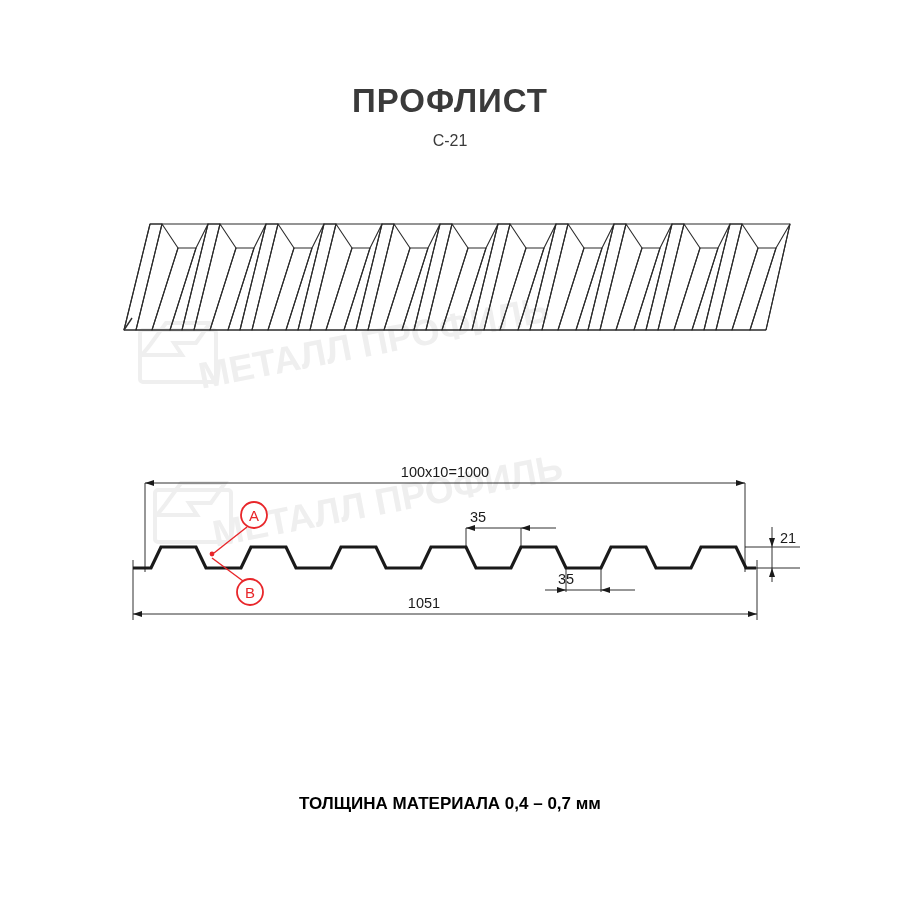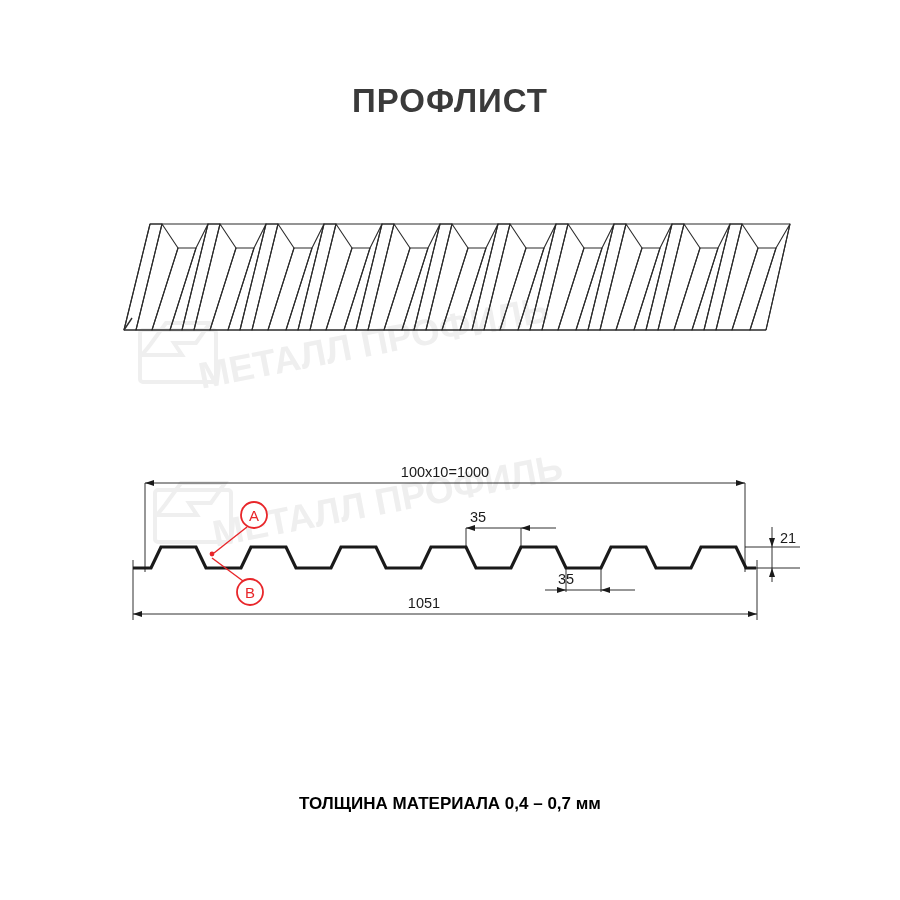--- a/index.html
+++ b/index.html
@@ -74,20 +74,21 @@
     font-size: 37px;
     transform: rotate(-11deg);
   }
 </style>
 </head>
 <body>
 
 <div class="page">
 
   <div class="title">ПРОФЛИСТ</div>
+  <div class="subtitle">С-21</div>
 
   <div class="wm wm1">МЕТАЛЛ ПРОФИЛЬ</div>
   <div class="wm wm2">МЕТАЛЛ ПРОФИЛЬ</div>
 
   <svg class="svg-layer" width="900" height="900" viewBox="0 0 900 900">
 
     <g fill="none" stroke="#efefef" stroke-width="4">
       <path d="M150 345 l16 -22 h44 l-14 20 h-22 l8 12 h-40 z"></path>
       <rect x="140" y="330" width="76" height="52" rx="3"></rect>
     </g>

